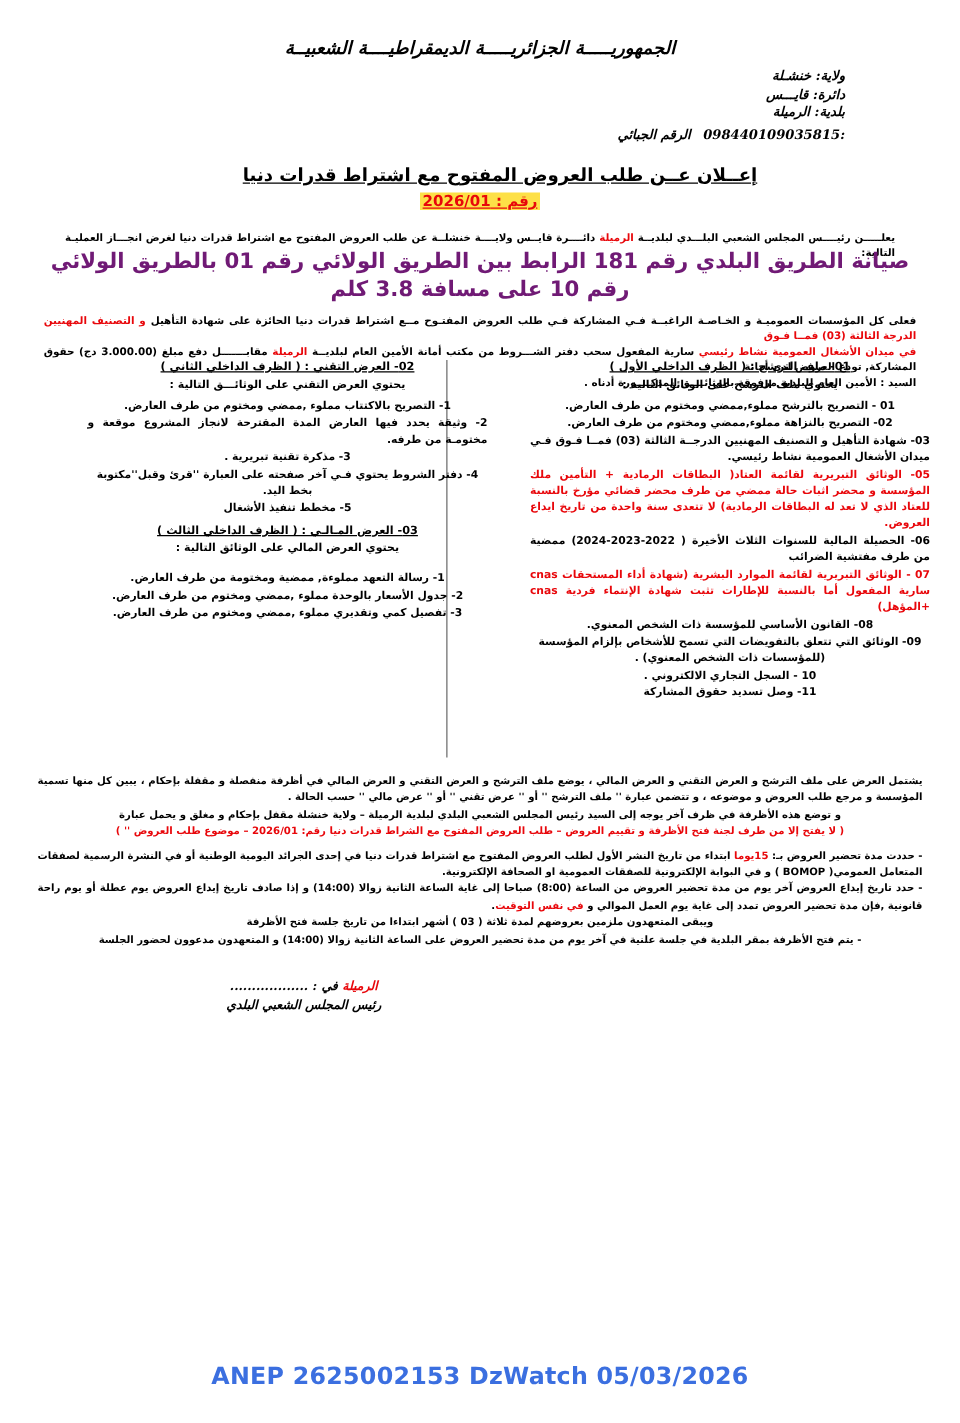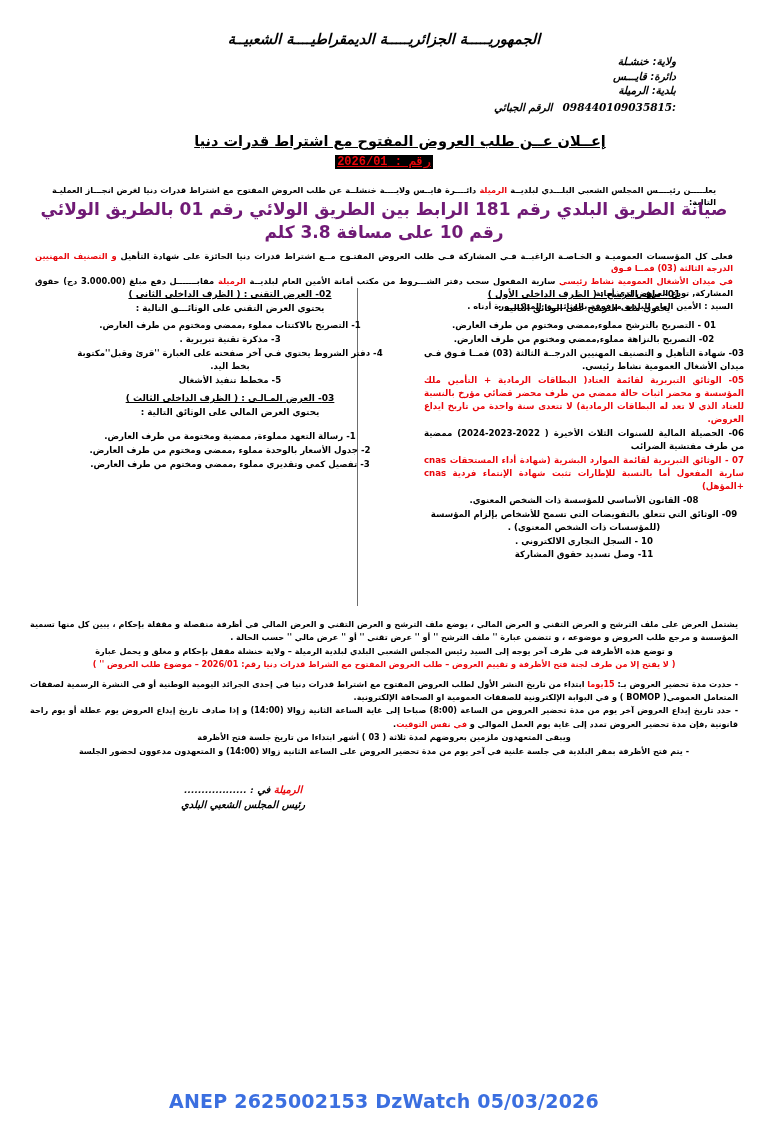--- a/index.html
+++ b/index.html
@@ -72,25 +72,24 @@
   }
   #announce-title span { text-decoration: underline; }
   #announce-number {
     position: absolute;
     top: 154px; left: 0; right: 0;
     text-align: center;
     font-size: 12px;
     font-weight: bold;
   }
   #announce-number span {
-    background: #000000;
+    background: #fde047;
     color: #e8070b;
     text-decoration: underline;
     padding: 0 2px;
-    font-family: Liberation Mono, monospace;
   }
 
   #intro-line {
     position: absolute;
     top: 184px;
     left: 52px; right: 52px;
     font-size: 8.2px;
     line-height: 12px;
     text-align: justify;
     direction: rtl;
@@ -263,20 +262,21 @@
     <span class="li ctr">11- وصل تسديد حقوق المشاركة</span>
   </div>
 
   <div class="col" id="col-left">
     <div class="sec-head">
       <span class="u">02- العرض التقني : ( الظرف الداخلي الثاني )</span>
     </div>
     <div class="sec-sub">يحتوي العرض التقني  على الوثائـــق التالية :</div>
 
     <span class="li">1-       التصريح بالاكتتاب  مملوء ,ممضي ومختوم من طرف العارض.</span>
+    <span class="li wide">2-  وثيقة يحدد فيها العارض المدة المقترحة لانجاز المشروع موقعة و مختومـة من طرفه.</span>
     <span class="li">3-   مذكرة تقنية تبريرية .</span>
     <span class="li">4- دفتر الشروط يحتوي فـي آخر صفحته على العبارة ''قرئ وقبل''مكتوبة بخط اليد.</span>
     <span class="li">5- مخطط تنفيذ الأشغال</span>
 
     <div class="sec-head" style="margin-top:5px;">
       <span class="u">03- العرض المـالـي  : ( الظرف الداخلي الثالث )</span>
     </div>
     <div class="sec-sub">يحتوي العرض المالي على الوثائق التالية :</div>
     <div class="gap"></div>
 

